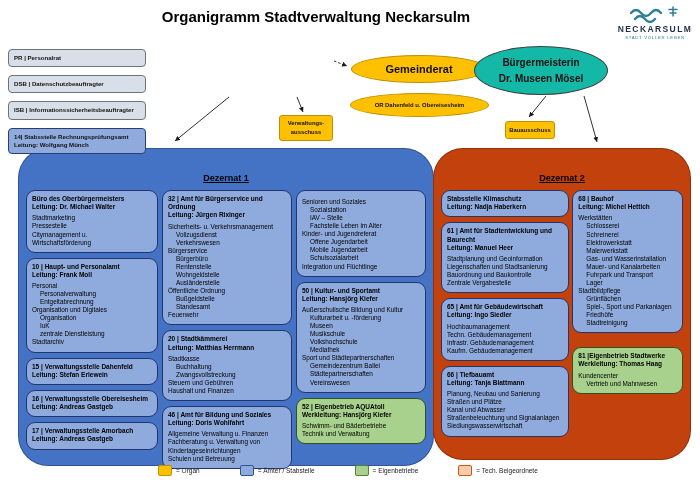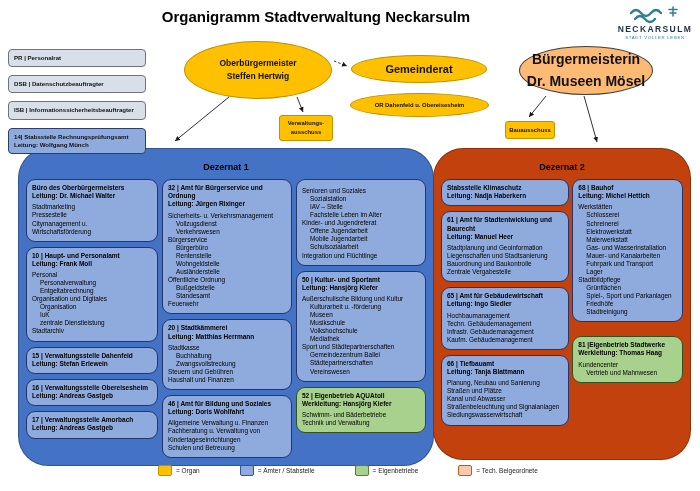--- a/index.html
+++ b/index.html
@@ -19,32 +19,32 @@
   .side-box{border-radius:4px;padding:4px 5px;font-weight:bold;font-size:6.1px;line-height:1.35;}
   .side-box.gray{background:#D9DFE8;border:1px solid #6b7280;}
   .side-box.blue{background:#8FAADC;border:1px solid #2a3f6f;}
   
   .oval{position:absolute;display:flex;flex-direction:column;align-items:center;justify-content:center;
         text-align:center;font-weight:bold;border-radius:50%;z-index:2;}
   .obm{left:184px;top:41px;width:146px;height:56px;background:#FFC000;border:1.6px solid #bf9000;
         font-size:8.5px;line-height:1.55;}
   .gemeinderat{left:351px;top:55px;width:134px;height:26px;background:#FFC000;border:1.4px solid #bf9000;font-size:11px;}
   .or-oval{left:350px;top:93px;width:137px;height:22px;background:#FFC000;border:1.2px solid #bf9000;font-size:5.9px;}
-  .bgm{left:519px;top:46px;width:132px;height:47px;background:#fdba74;border:1.4px solid #3f3f3f;
-        font-size:14px;line-height:1.55;}
+  .bgm{left:474px;top:46px;width:132px;height:47px;background:#14b8a6;border:1.4px solid #3f3f3f;
+        font-size:10px;line-height:1.55;}
   .committee{position:absolute;background:#FFC000;border:1.2px solid #bf9000;border-radius:3px;
         font-weight:bold;font-size:5.9px;line-height:1.5;text-align:center;display:flex;flex-direction:column;
         align-items:center;justify-content:center;z-index:2;}
   .verw{left:279px;top:115px;width:52px;height:24px;}
   .bau{left:505px;top:121px;width:48px;height:16px;}
   
   .dez{position:absolute;border-radius:30px;z-index:1;border:1px solid rgba(0,0,0,0.25);}
   .dez1{left:18px;top:148px;width:414px;height:316px;background:#4472C4;}
   .dez2{left:433px;top:148px;width:256px;height:310px;background:#c2410c;}
-  .dez-title{text-align:center;font-size:9px;font-weight:bold;color:#000;padding-top:13px;height:13px;}
+  .dez-title{text-align:center;font-size:9px;font-weight:bold;color:#000;padding-top:24px;height:13px;text-decoration:underline;}
   .dez-cols{display:flex;gap:4px;padding:4px 7px 0 7px;align-items:flex-start;}
   .dez-col{display:flex;flex-direction:column;gap:5px;}
   .dez1 .dez-col:nth-child(1){width:132px;}
   .dez1 .dez-col:nth-child(2){width:130px;}
   .dez1 .dez-col:nth-child(3){width:130px;}
   .dez2 .dez-cols{gap:3px;}
   .dez2 .dez-col:nth-child(1){width:131px;}
   .dez2 .dez-col:nth-child(2){width:113px;}
   .dez2 .dez-col:nth-child(2) .org-box.green{margin-top:9px;}
   
@@ -103,24 +103,20 @@
       </div>
       <div class="side-box gray">
         <div class="side-line">ISB | Informationssicherheitsbeauftragter</div>
       </div>
       <div class="side-box blue">
         <div class="side-line">14| Stabsstelle Rechnungsprüfungsamt</div>
         <div class="side-line">Leitung: Wolfgang Münch</div>
       </div>
     </div>
 
-  <div class="oval obm">
-    <div>Oberbürgermeister</div>
-    <div>Steffen Hertwig</div>
-  </div>
   <div class="oval gemeinderat">
     <div>Gemeinderat</div>
   </div>
   <div class="oval or-oval">
     <div>OR Dahenfeld u. Obereisesheim</div>
   </div>
   <div class="oval bgm">
     <div>Bürgermeisterin</div>
     <div>Dr. Museen Mösel</div>
   </div>

